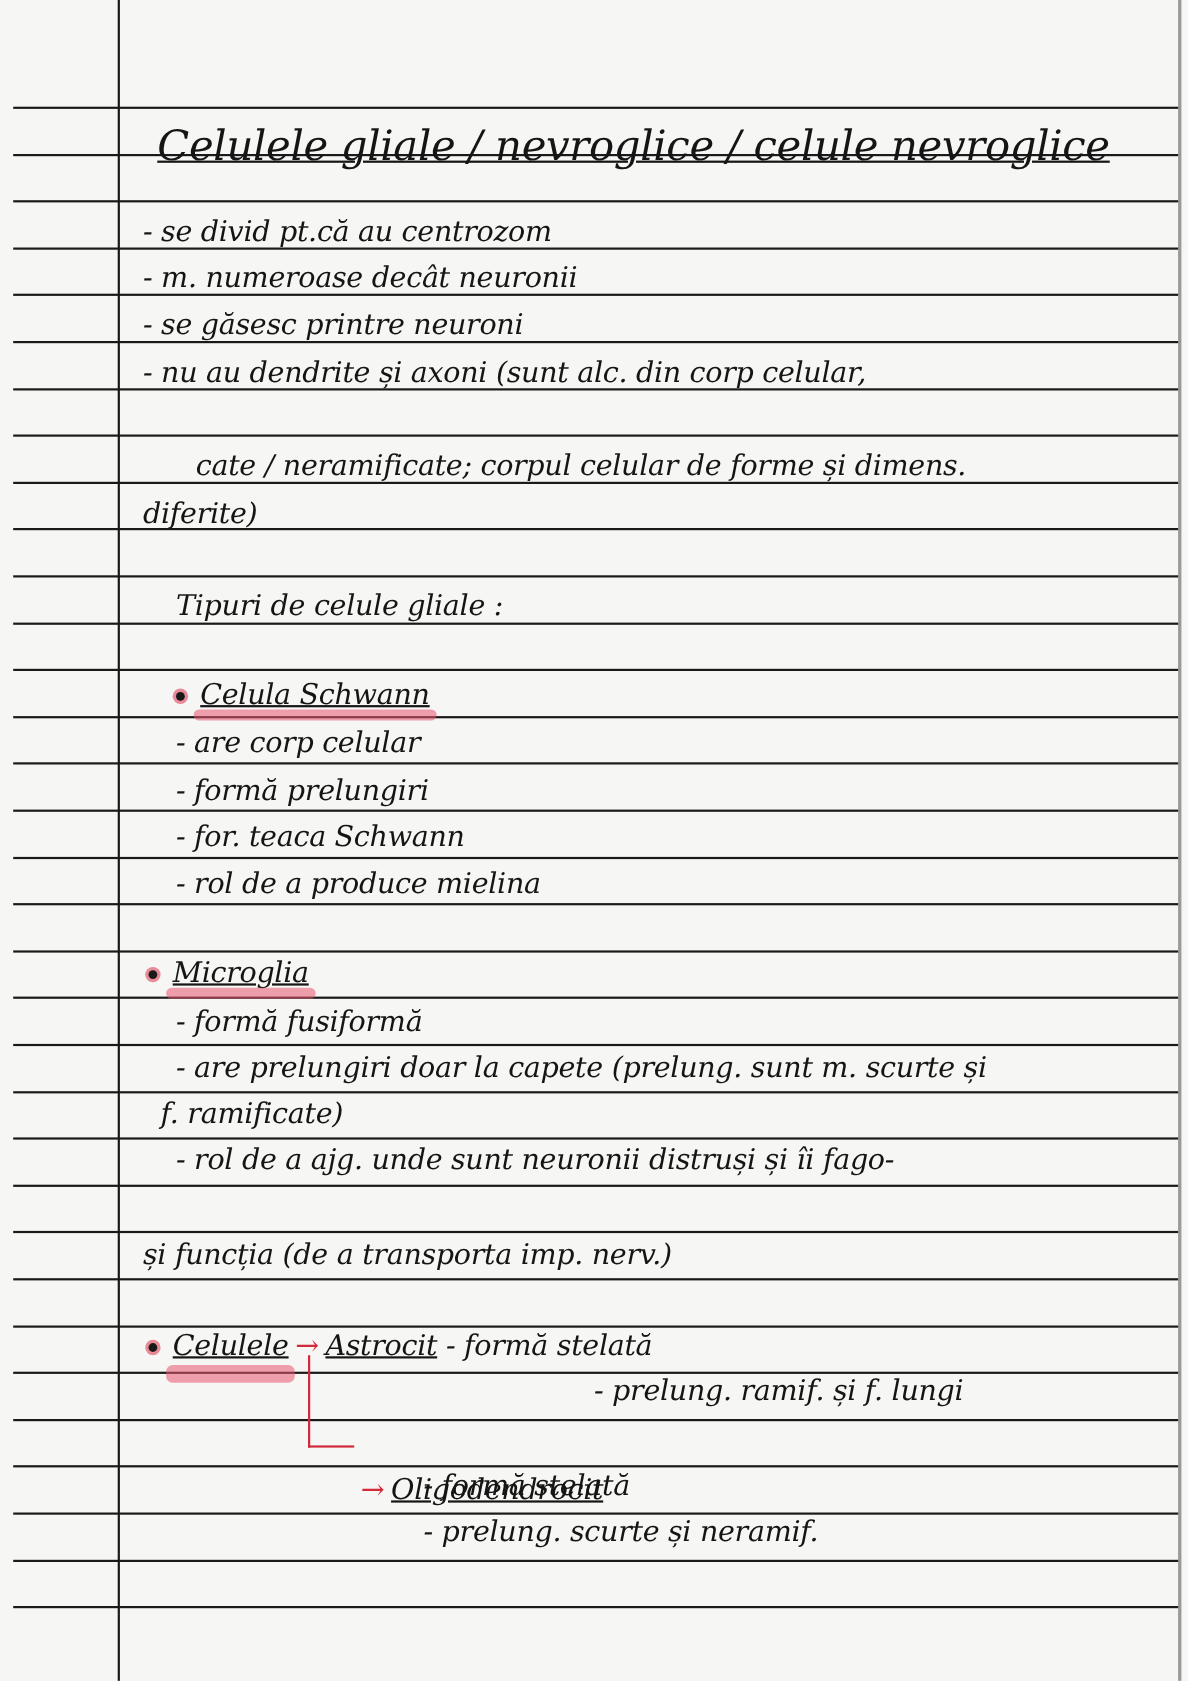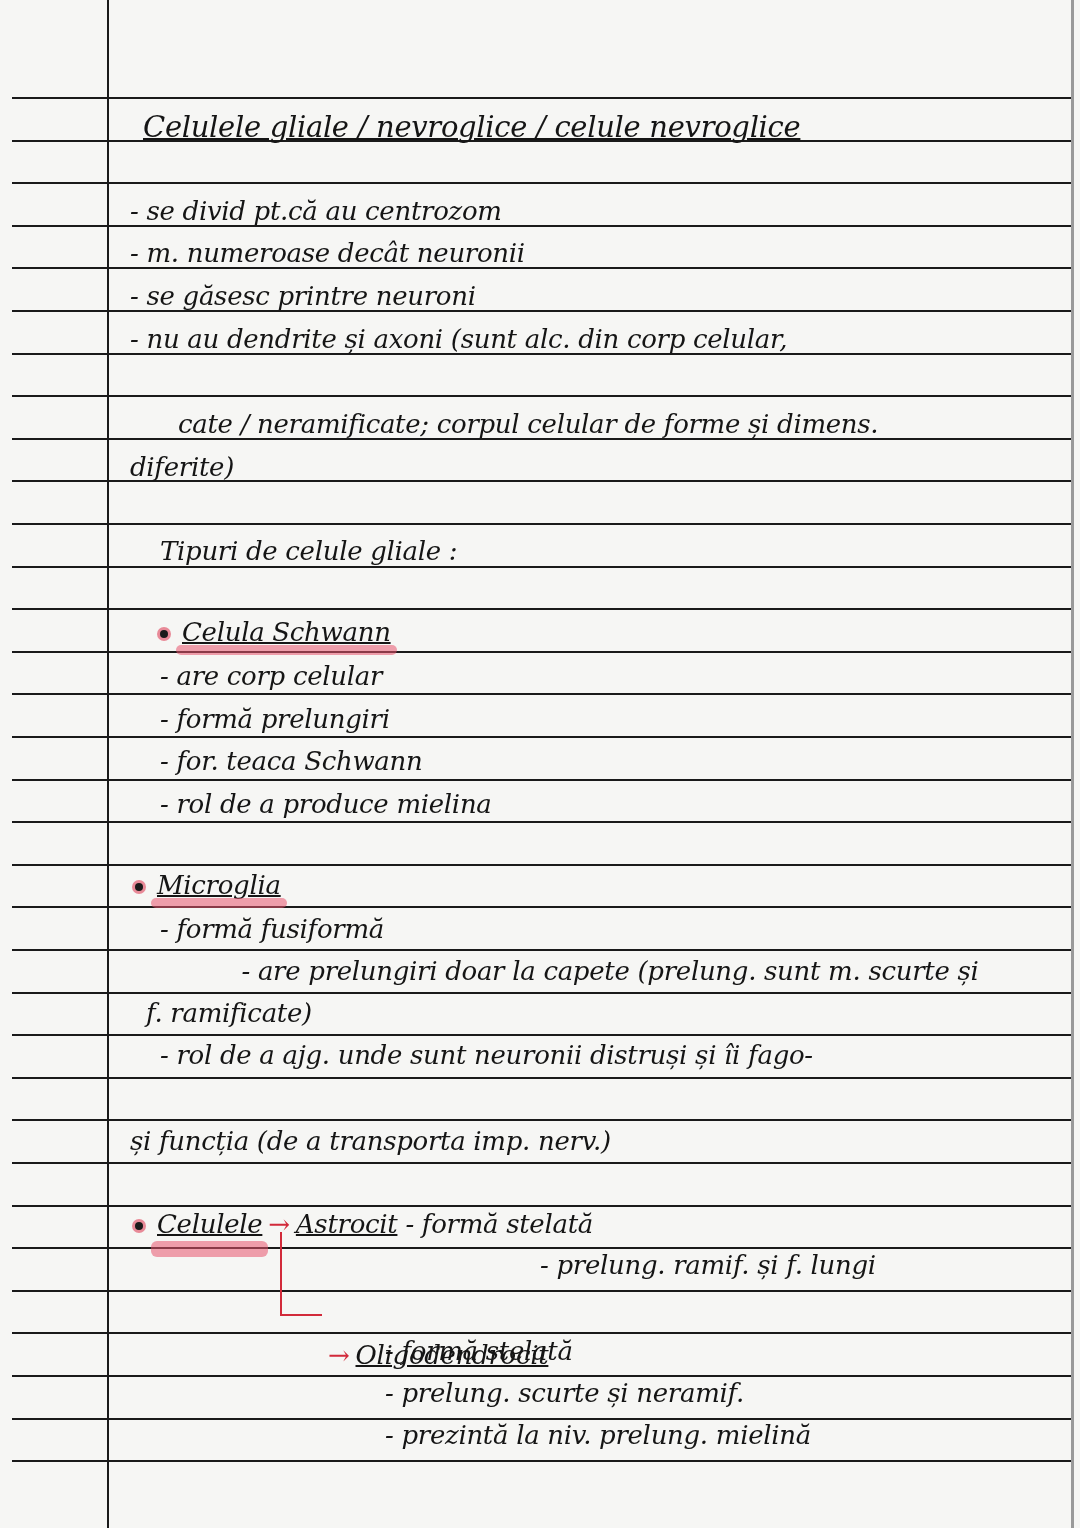--- a/index.html
+++ b/index.html
@@ -26,21 +26,21 @@
     }
     .line {
       position: absolute; left: 130px; right: 20px;
       font-family: "DejaVu Serif", serif;
       font-style: italic;
       font-size: 26px;
       color: #151515;
       white-space: nowrap;
       letter-spacing: -0.3px;
     }
-    .title { left: 143px; font-size: 29px; }
+    .title { left: 143px; font-size: 38px; }
     .underline { text-decoration: underline; text-decoration-thickness: 2px; }
     .indent1 { left: 160px; }
     .indent2 { left: 385px; }
     .indent3 { left: 540px; }
     .bullet {
       display: inline-block; width: 8px; height: 8px; border-radius: 50%;
       background: #1a1a1a; box-shadow: 0 0 0 3px #e88a98;
       margin-right: 14px; vertical-align: middle;
     }
     .heading-hl {
@@ -116,30 +116,29 @@
   </div>
   <div class="line indent1" style="top:661px;">- are corp celular</div>
   <div class="line indent1" style="top:704px;">- formă prelungiri</div>
   <div class="line indent1" style="top:746px;">- for. teaca Schwann</div>
   <div class="line indent1" style="top:789px;">- rol de a produce mielina</div>
 
   <div class="line" style="top:870px; left:135px;">
     <span class="bullet"></span><span class="heading-hl underline">Microglia</span>
   </div>
   <div class="line indent1" style="top:914px;">- formă fusiformă</div>
-  <div class="line indent1" style="top:956px;text-align:center;">- are prelungiri doar la capete (prelung. sunt m. scurte și</div>
+  <div class="line indent1" style="top:956px;">- are prelungiri doar la capete (prelung. sunt m. scurte și</div>
   <div class="line" style="top:998px;margin-left:16px;">f. ramificate)</div>
   <div class="line indent1" style="top:1040px;">- rol de a ajg. unde sunt neuronii distruși și îi fago-</div>
   <div class="line" style="top:1126px;">și funcția (de a transporta imp. nerv.)</div>
 
   <div class="line" style="top:1209px; left:135px;">
     <span class="bullet"></span><span class="heading-hl macro-hl underline">Celulele</span><span class="arrow">→</span><span class="underline">Astrocit</span>&nbsp;<span>- formă stelată</span>
   </div>
   <div class="line indent3" style="top:1250px;">- prelung. ramif. și f. lungi</div>
 
   <div class="bracket"></div>
   <div class="line" style="top:1340px; left:322px;">
     <span class="arrow">→</span><span class="underline">Oligodendrocit</span>
   </div>
   <div class="line indent2" style="top:1336px;">- formă stelată</div>
   <div class="line indent2" style="top:1378px;">- prelung. scurte și neramif.</div>
-  <div class="line indent2" style="top:1420px;">- prezintă la niv. prelung. mielină</div>
 </div>
 
 </body></html>

